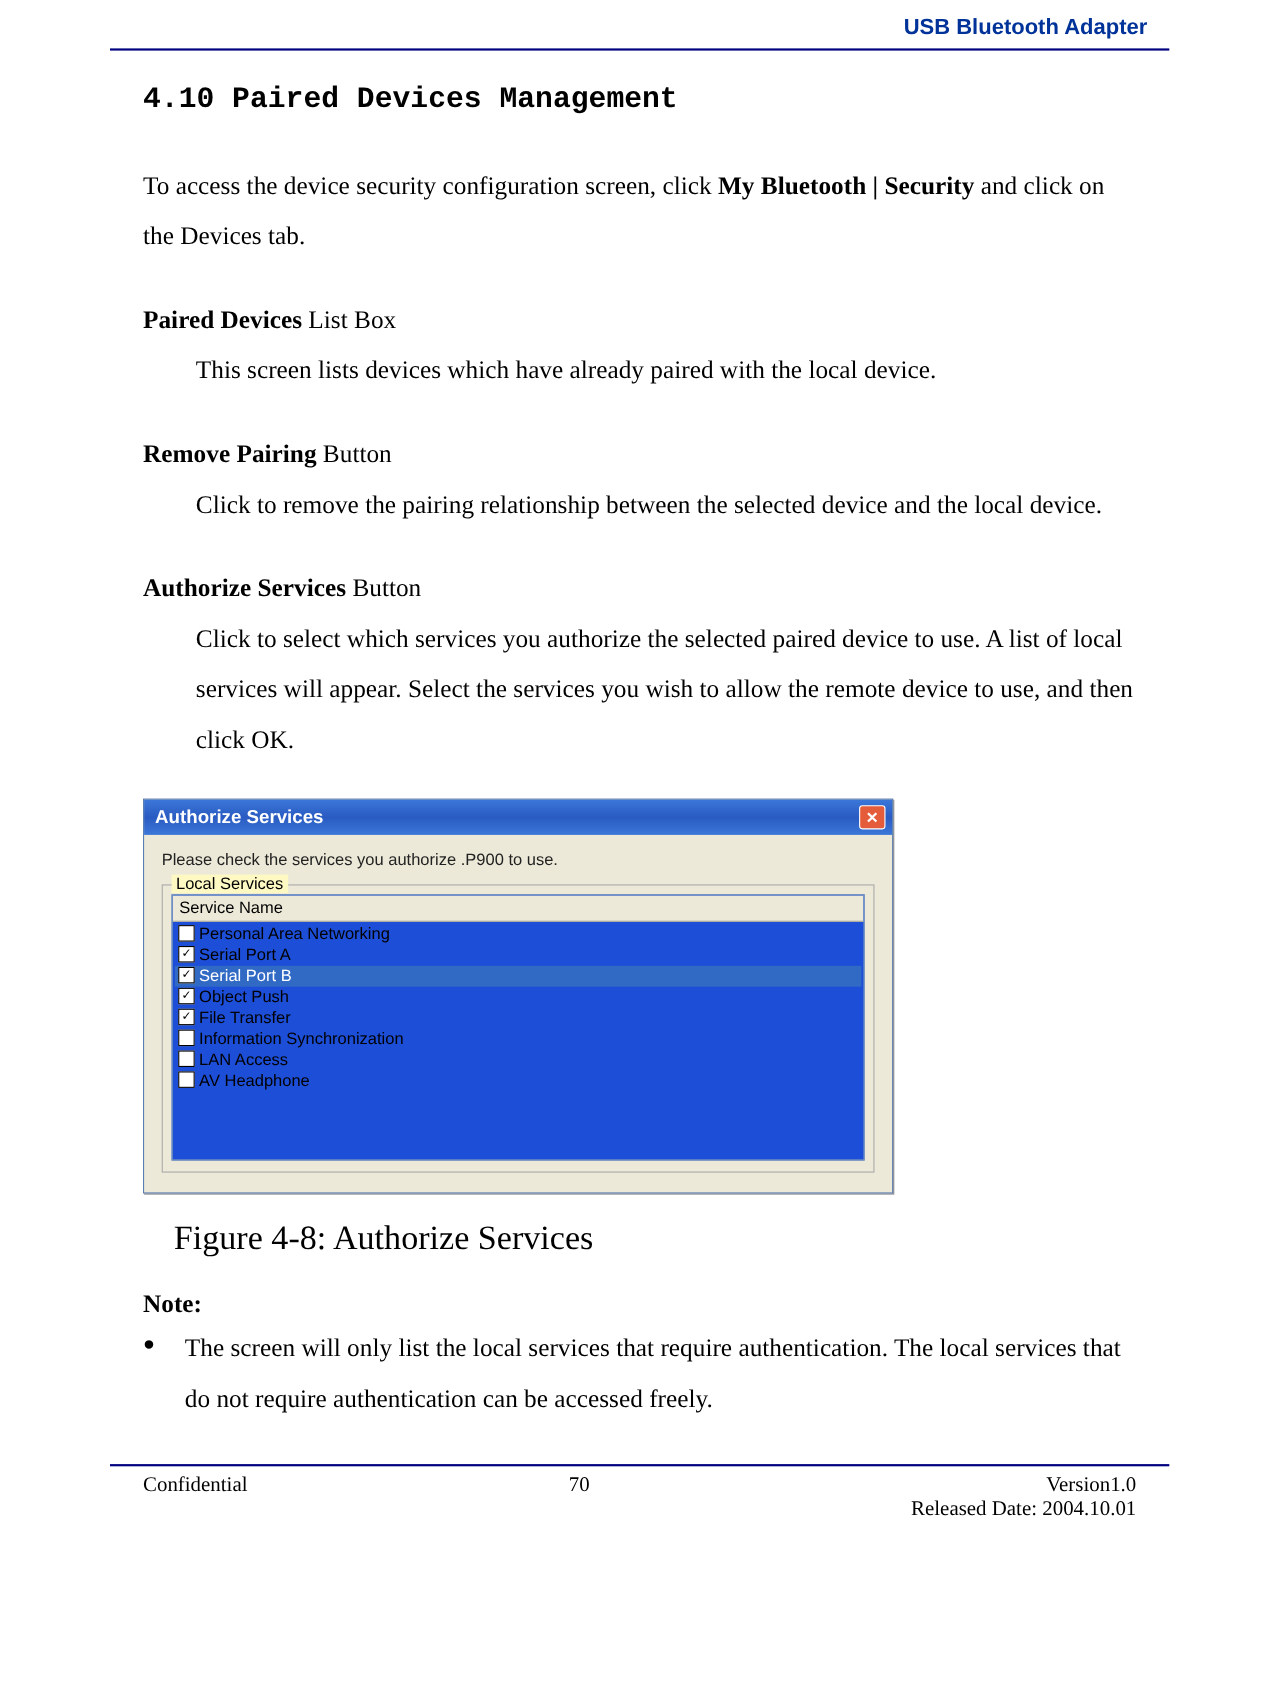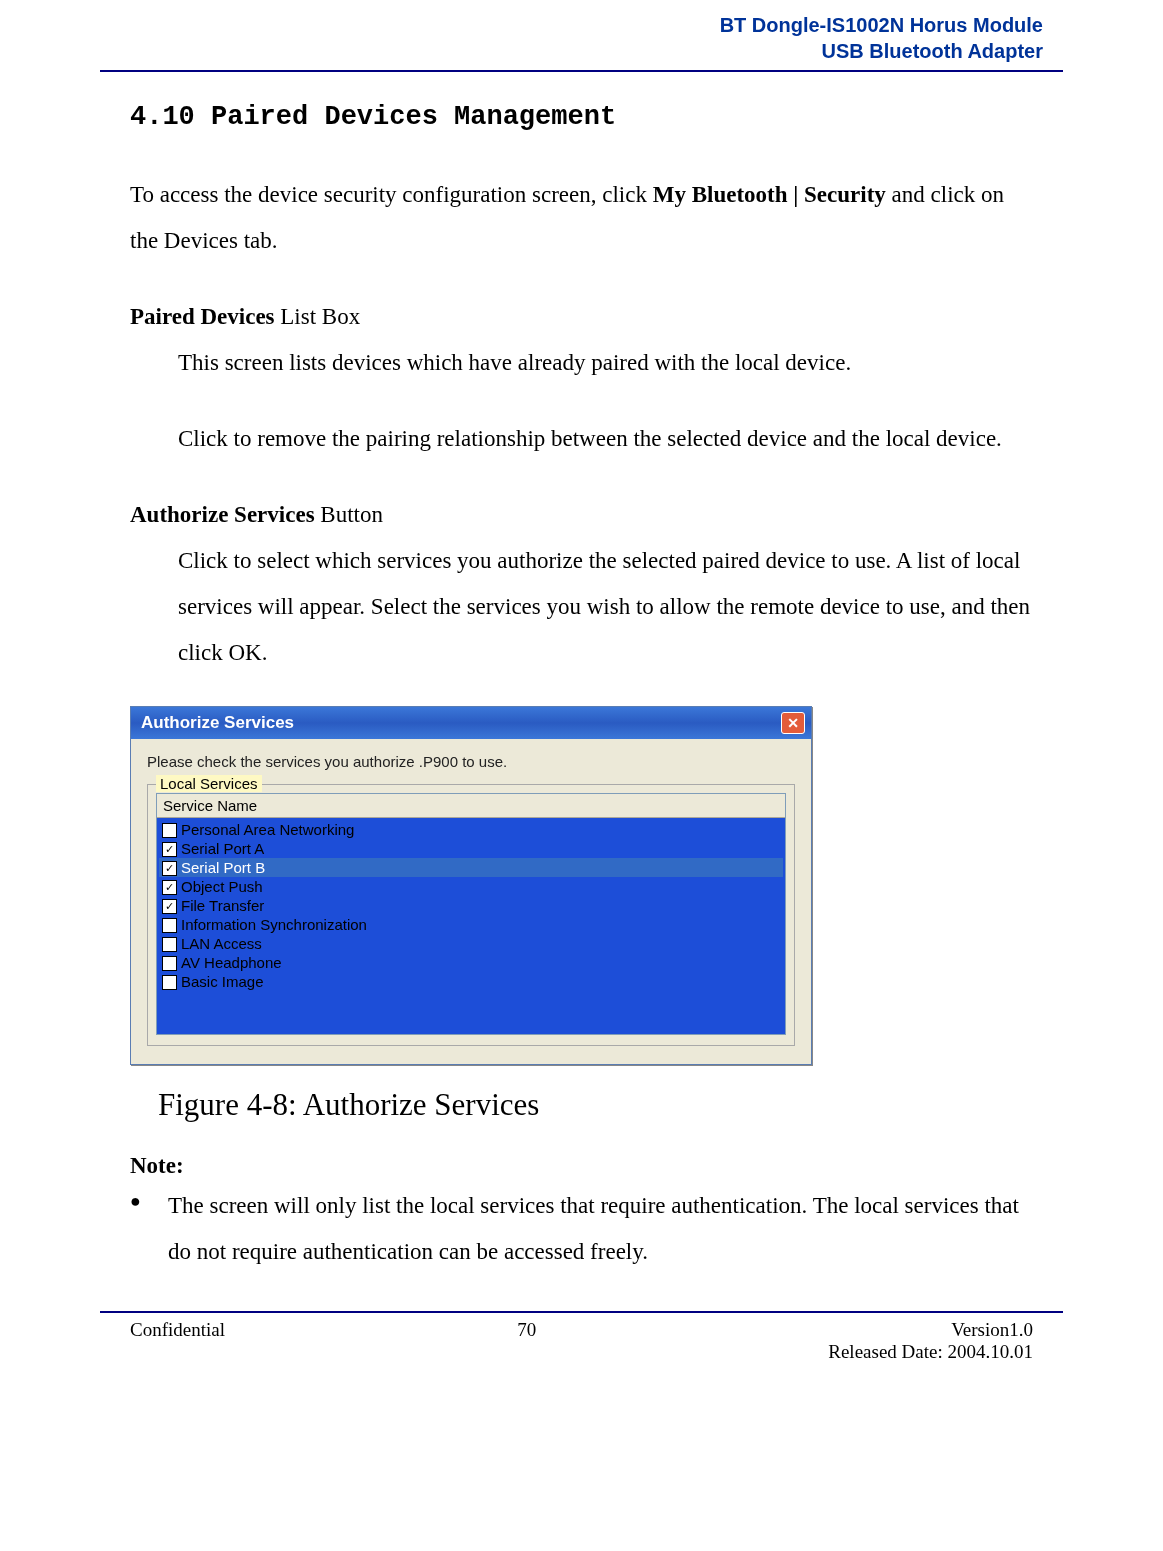--- a/index.html
+++ b/index.html
@@ -156,21 +156,21 @@
     background: #ece9d8;
     border-bottom: 1px solid #aca899;
     padding: 3px 6px;
     font-size: 15px;
   }
   .list-items {
     padding: 2px 2px;
   }
   .list-item {
     display: flex;
-    align-items: flex-end;
+    align-items: flex-start;
     gap: 4px;
     padding: 1px 3px;
     font-size: 15px;
   }
   .list-item.selected {
     background: #316ac5;
     color: #fff;
   }
   .chk {
     width: 13px;
@@ -215,40 +215,42 @@
     padding: 0 30px 16px 30px;
   }
   .footer .center { text-align:center; flex:1; }
   .footer .right { text-align:right; }
 </style>
 </head>
 <body>
 
 <div class="page">
   <div class="header">
-    <div>BT Dongle-IS1002N Horus Module</div>
     <div>USB Bluetooth Adapter</div>
   </div>
   <hr class="header-rule">
 
   <div class="content">
     <h2 class="section-title">4.10 Paired Devices Management</h2>
 
     <p class="body-text">
       <span>To access the device security configuration screen, click </span><b>My Bluetooth | Security</b><span> and click on the Devices tab.</span>
     </p>
 
     <div class="def-block">
       <div class="def-term">
         <span class="bold">Paired Devices</span><span> List Box</span>
       </div>
       <div class="def-desc">This screen lists devices which have already paired with the local device.</div>
     </div>
 
     <div class="def-block">
+      <div class="def-term">
+        <span class="bold">Remove Pairing</span><span> Button</span>
+      </div>
       <div class="def-desc">Click to remove the pairing relationship between the selected device and the local device.</div>
     </div>
 
     <div class="def-block">
       <div class="def-term">
         <span class="bold">Authorize Services</span><span> Button</span>
       </div>
       <div class="def-desc">Click to select which services you authorize the selected paired device to use. A list of local services will appear. Select the services you wish to allow the remote device to use, and then click OK.</div>
     </div>
 
@@ -293,24 +295,20 @@
                       <span>Information Synchronization</span>
                     </div>
                     <div class="list-item">
                       <span class="chk"></span>
                       <span>LAN Access</span>
                     </div>
                     <div class="list-item">
                       <span class="chk"></span>
                       <span>AV Headphone</span>
                     </div>
-                    <div class="list-item">
-                      <span class="chk"></span>
-                      <span>Basic Image</span>
-                    </div>
                   </div>
               </div>
             </div>
           </div>
         </div>
       </div>
     </div>
 
     <div class="fig-caption">Figure 4-8: Authorize Services</div>
 

